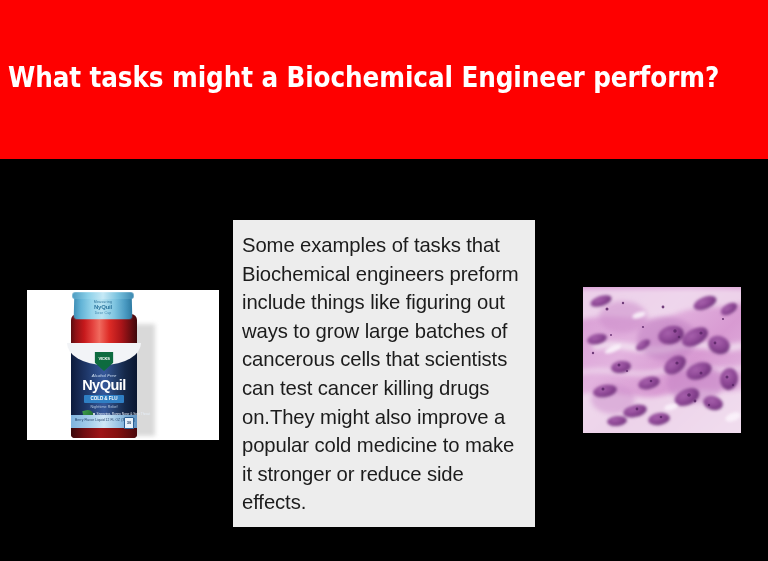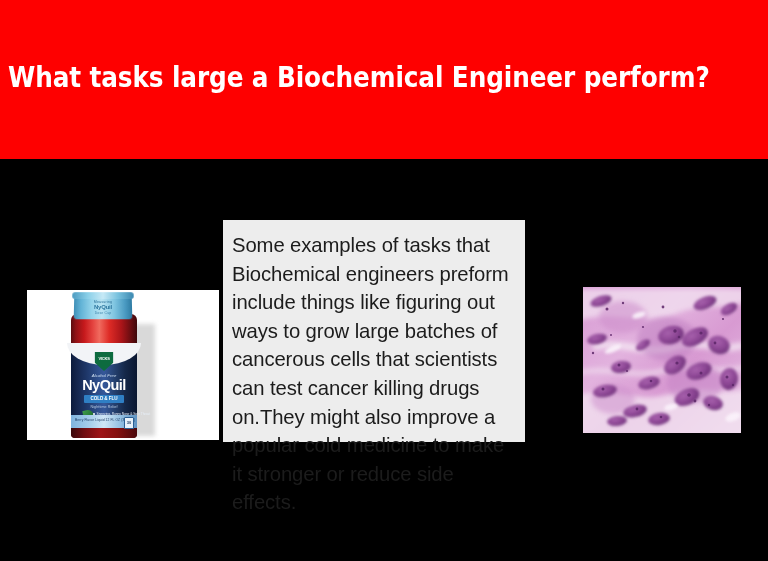--- a/index.html
+++ b/index.html
@@ -44,24 +44,24 @@
     letter-spacing: -0.1px;
     line-height: 34px;
     white-space: nowrap;
     transform: scaleX(1.0);
     transform-origin: left center;
   }
 
   
   #body-textbox {
     position: absolute;
-    left: 223px;
+    left: 233px;
     top: 220px;
     width: 302px;
-    height: 222px;
+    height: 307px;
     background: #EDEDED;
     box-sizing: border-box;
     padding: 11px 8px 6px 9px;
   }
   #body-text {
     color: #1C1C1C;
     font-family: "Liberation Sans", sans-serif;
     font-size: 20.3px;
     line-height: 28.6px;
     letter-spacing: -0.1px;
@@ -385,21 +385,21 @@
     height: 100%;
     display: block;
   }
 </style>
 </head>
 <body>
 
 <div id="slide">
 
   <div id="title-banner">
-    <div id="title-text">What tasks large a Biochemical Engineer perform?</div>
+    <div id="title-text">What tasks might a Biochemical Engineer perform?</div>
   </div>
 
   <div id="nyquil-photo" class="picture">
     <div id="nyquil-shadow"></div>
 
     <div id="nyquil-neck"></div>
 
     <div id="nyquil-bottle-body">
       <div id="nyquil-liquid-bottom"></div>
 

